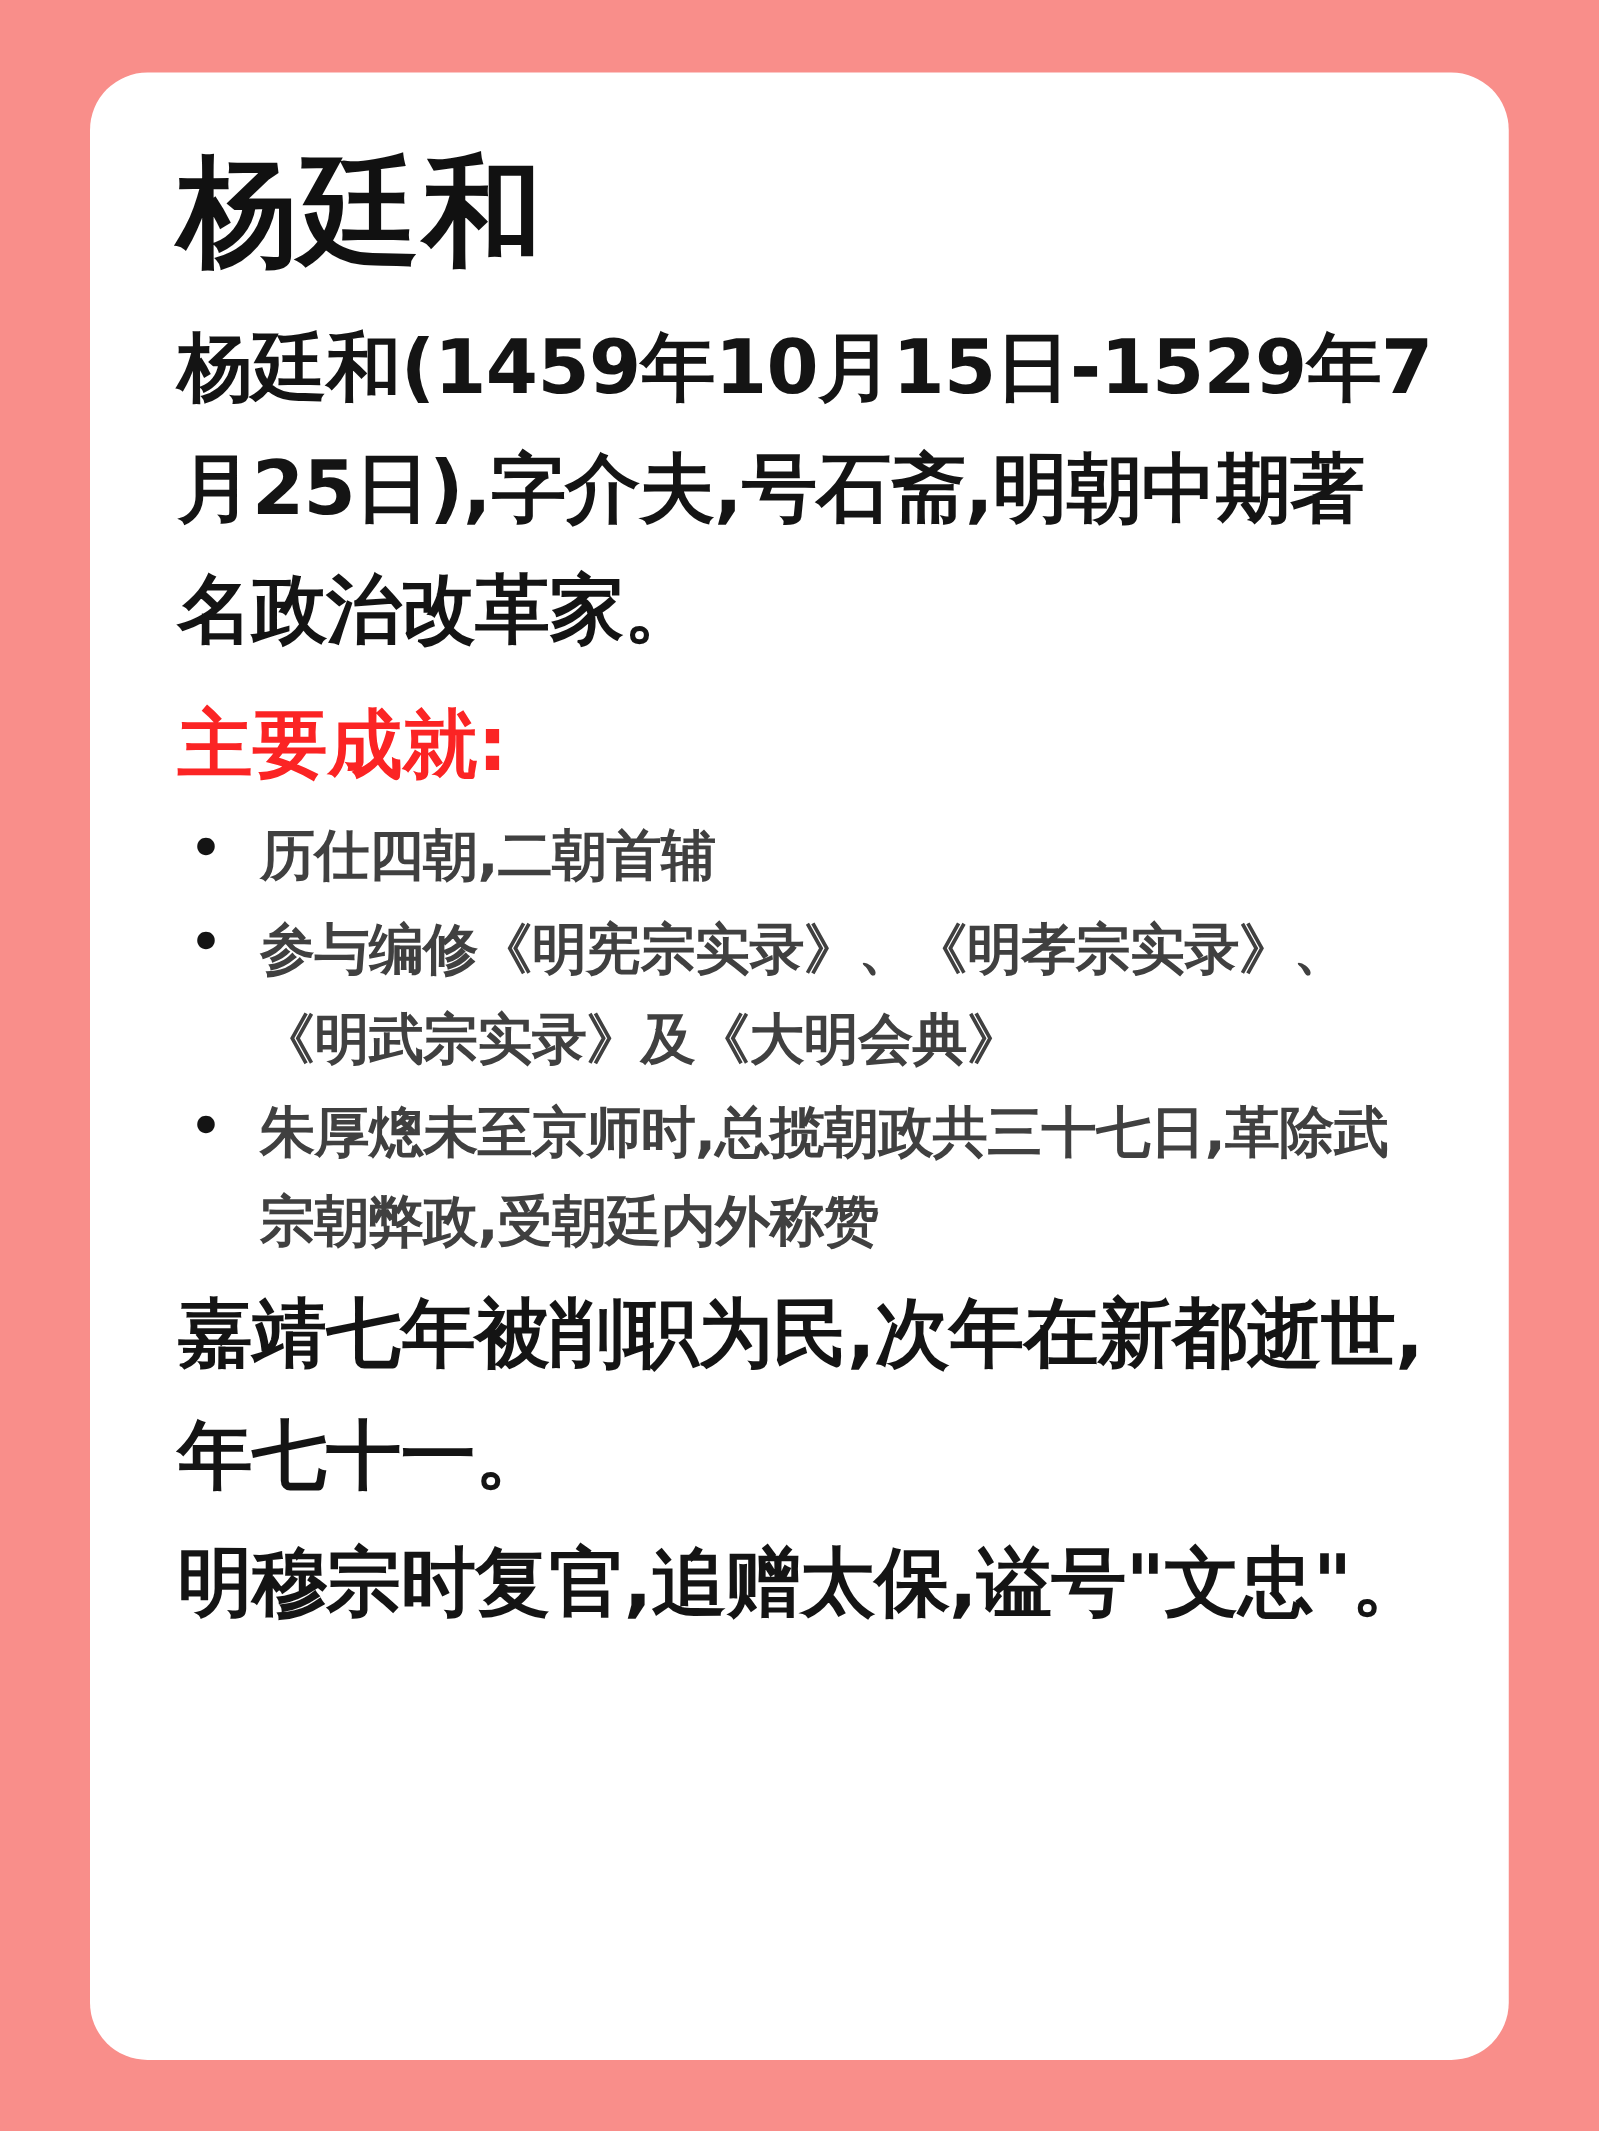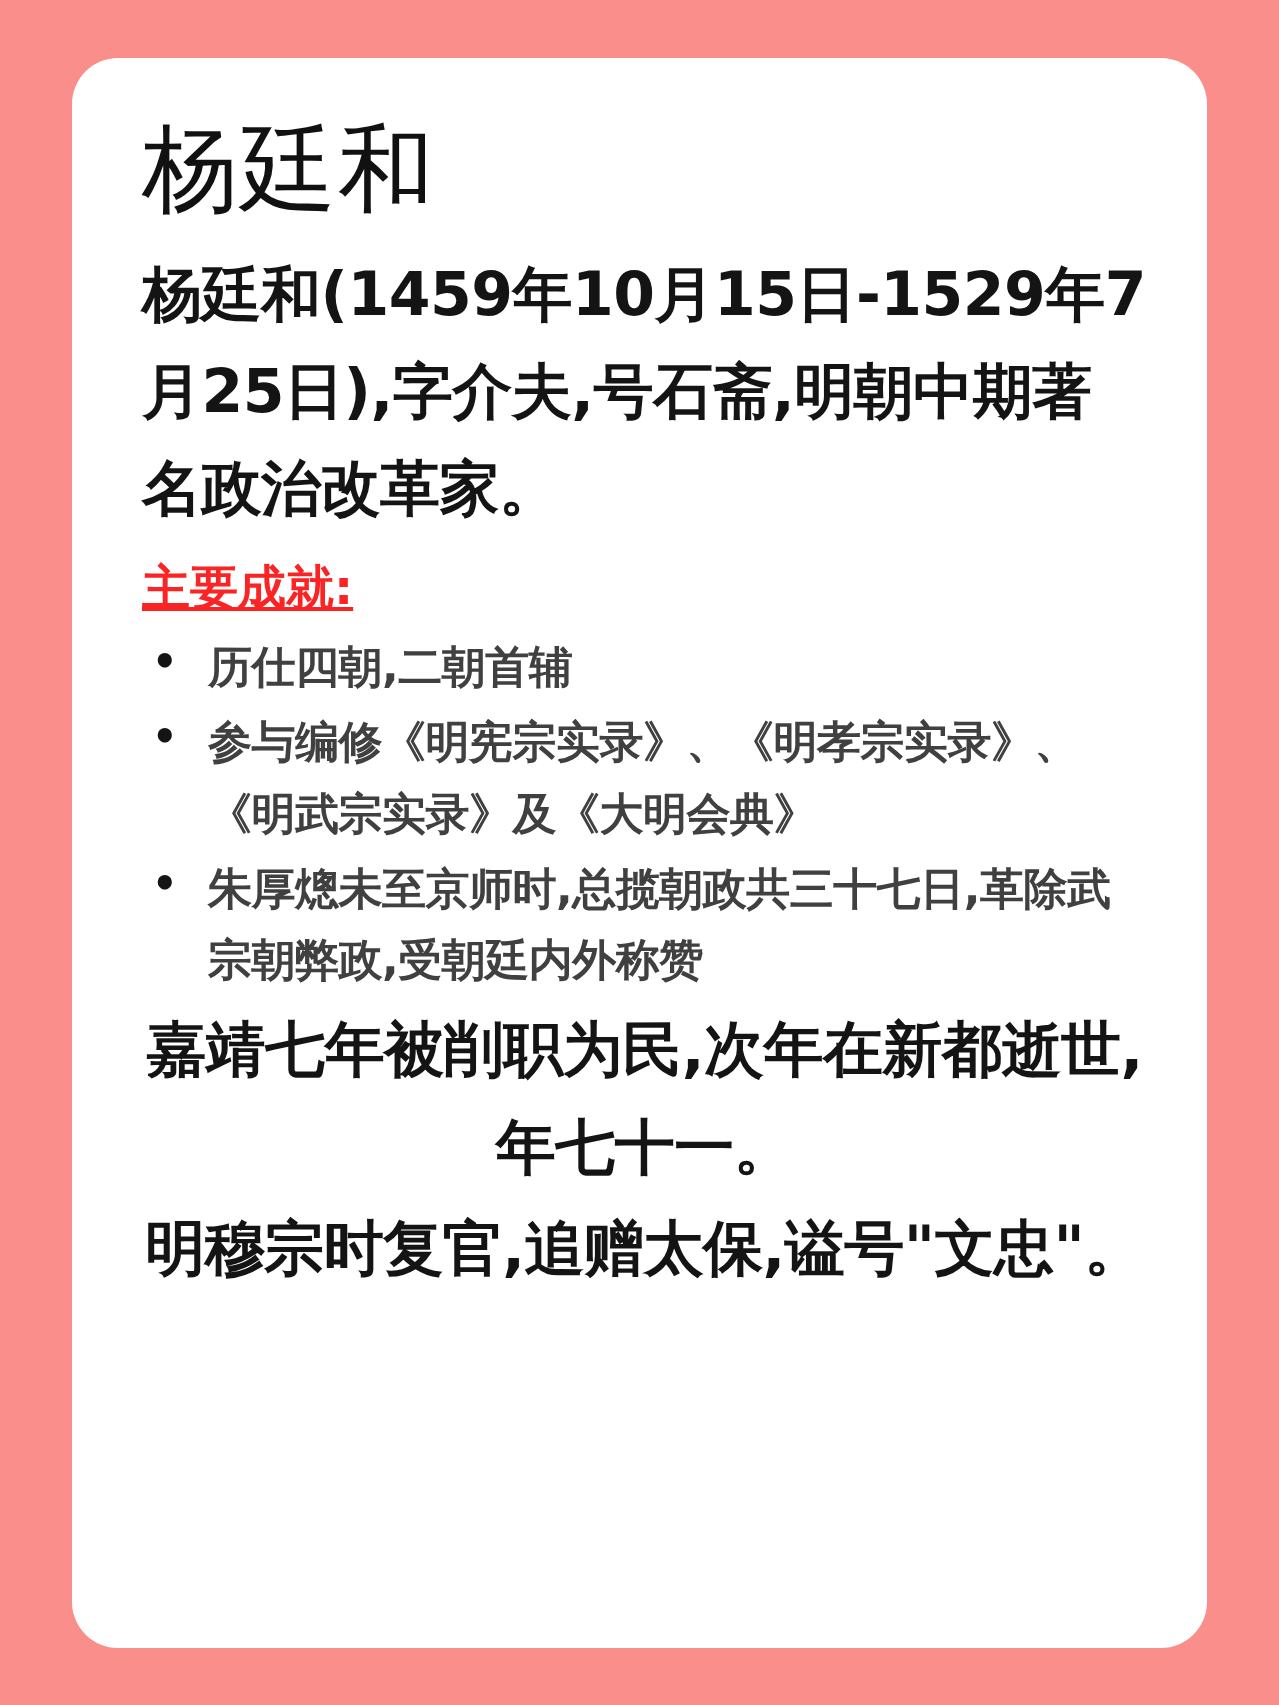--- a/index.html
+++ b/index.html
@@ -19,47 +19,46 @@
     top: 58px;
     width: 1135px;
     height: 1590px;
     background: #ffffff;
     border-radius: 46px;
     box-sizing: border-box;
     padding: 58px 60px 40px 60px;
   }
   .title {
     font-family: "DejaVu Sans", sans-serif;
-    font-weight: 400;
+    font-weight: 700;
     font-size: 96px;
     line-height: 1.12;
     letter-spacing: 2px;
     color: #111111;
     margin: 0 0 22px 0;
     padding-left: 10px;
   }
   .para {
     font-family: "DejaVu Sans", sans-serif;
     font-weight: 700;
     font-size: 60px;
     line-height: 1.62;
     color: #141414;
     margin: 0 0 14px 0;
     padding-left: 10px;
     letter-spacing: -0.5px;
   }
   .section-head {
     font-family: "DejaVu Sans", sans-serif;
     font-weight: 700;
-    font-size: 48px;
+    font-size: 60px;
     line-height: 1.5;
     color: #fb2424;
     margin: 10px 0 8px 0;
     padding-left: 10px;
-    text-decoration: underline;
   }
   ul.bullets {
     list-style: none;
     margin: 0 0 6px 0;
     padding: 0;
   }
   ul.bullets li {
     position: relative;
     font-family: "DejaVu Sans", sans-serif;
     font-weight: 700;
@@ -71,21 +70,21 @@
     letter-spacing: -0.5px;
   }
   ul.bullets li::before {
     content: "•";
     position: absolute;
     left: 20px;
     top: -2px;
     font-size: 40px;
     color: #141414;
   }
-  .ending-block .para { margin-bottom: 4px; text-align: center; }
+  .ending-block .para { margin-bottom: 4px; }
 </style>
 </head>
 <body>
 
 <div class="card">
 
   <h1 class="title">杨廷和</h1>
 
   <p class="para">杨廷和(1459年10月15日-1529年7月25日),字介夫,号石斋,明朝中期著名政治改革家。</p>
 

